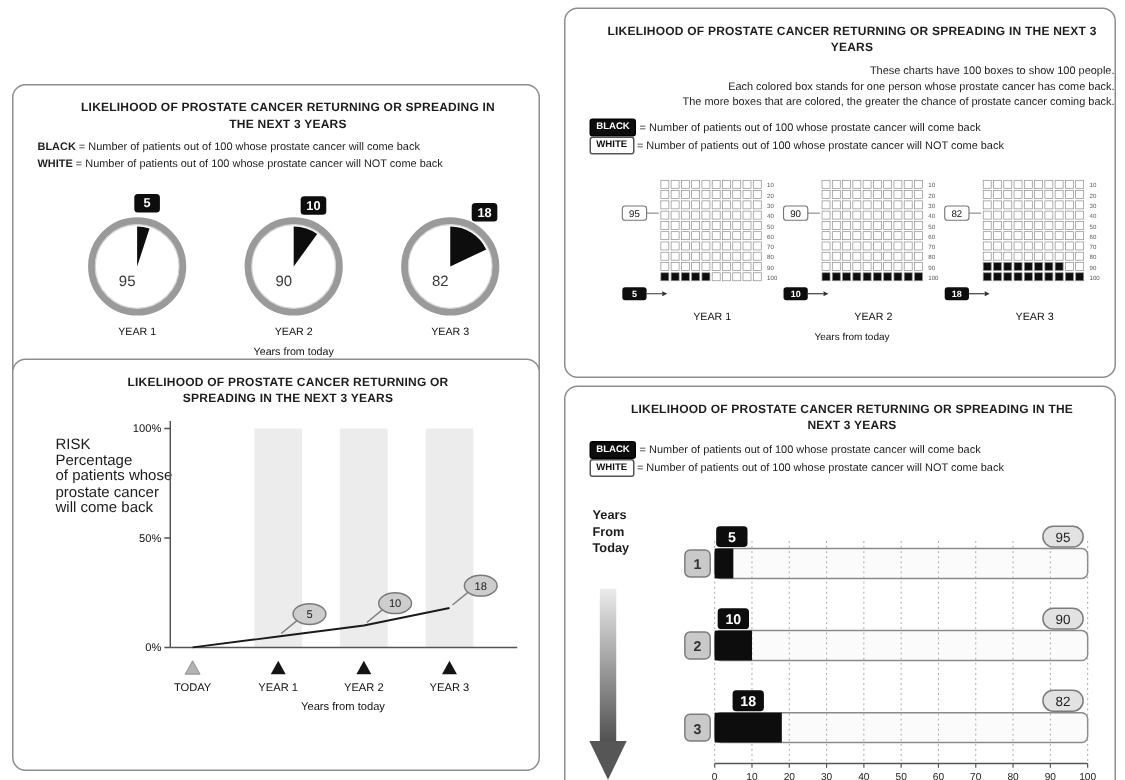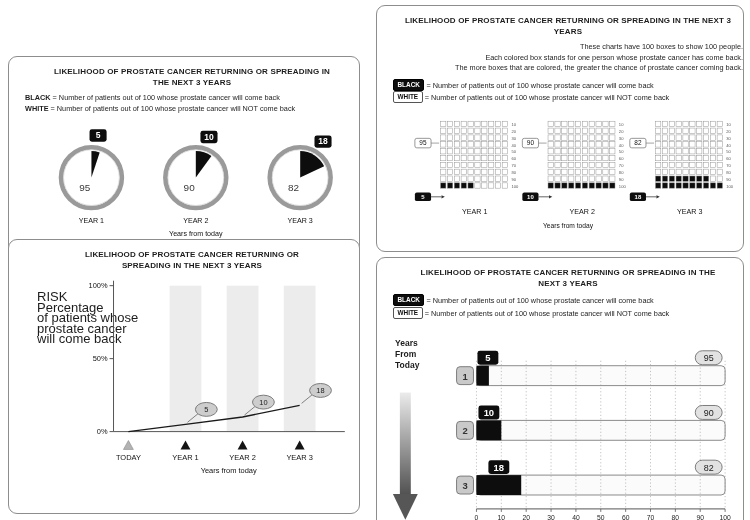--- a/index.html
+++ b/index.html
@@ -10,21 +10,21 @@
   #panel-waffles{left:376px;top:5px;width:368px;height:247px;}
   #panel-line{left:8px;top:239px;width:352px;height:275px;}
   #panel-bars{left:376px;top:257px;width:368px;height:292px;}
   .panel-title{margin-top:9px;text-align:center;font-size:8px;font-weight:bold;color:#1d1d1d;line-height:11px;letter-spacing:.15px;}
   .legend{margin-top:5px;font-size:7.3px;color:#1d1d1d;line-height:10.5px;}
   .legend .term{font-weight:bold;}
   .subtitle{margin-top:5px;text-align:right;font-size:7.3px;color:#1d1d1d;line-height:10.5px;}
   .sw{display:inline-block;font-size:6.4px;font-weight:bold;line-height:8px;padding:1px 3.5px;border-radius:2px;vertical-align:1px;}
   .sw-black{background:#0d0d0d;color:#ffffff;border:0.5px solid #000;}
   .sw-white{background:#ffffff;color:#0d0d0d;border:0.5px solid #555;}
-  .ylabel-block{position:absolute;font-size:13px;line-height:10.5px;color:#1d1d1d;}
+  .ylabel-block{position:absolute;font-size:10px;line-height:10.5px;color:#1d1d1d;}
   #line-ylabel{left:28px;top:52px;}
   #bars-ylabel{left:18px;top:80px;font-size:8.5px;font-weight:bold;line-height:11px;}
   svg{display:block;}
   svg text{font-family:"Liberation Sans", sans-serif;}
   #svg-pies{margin-top:1px;width:100%;}
   #svg-waffles{margin-top:2px;width:100%;}
   #svg-line,#svg-bars{position:absolute;left:0;top:0;width:100%;height:100%;}
 </style>
 </head>
 <body>

